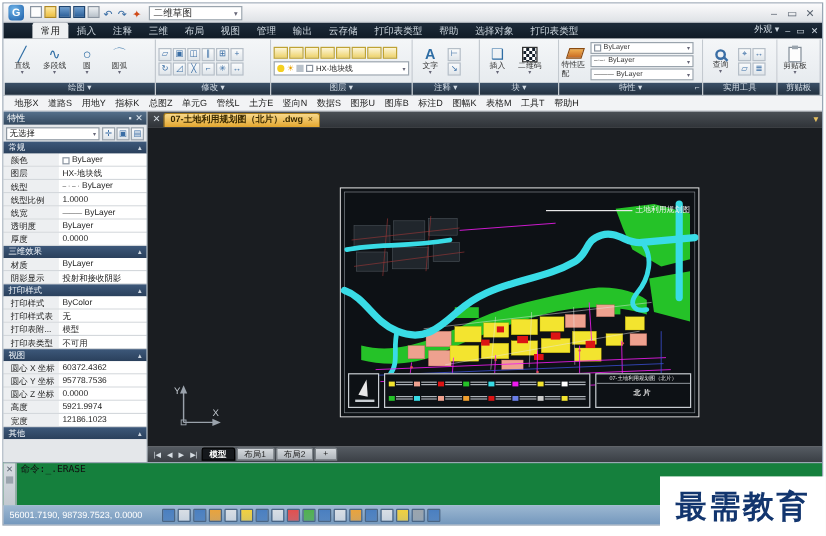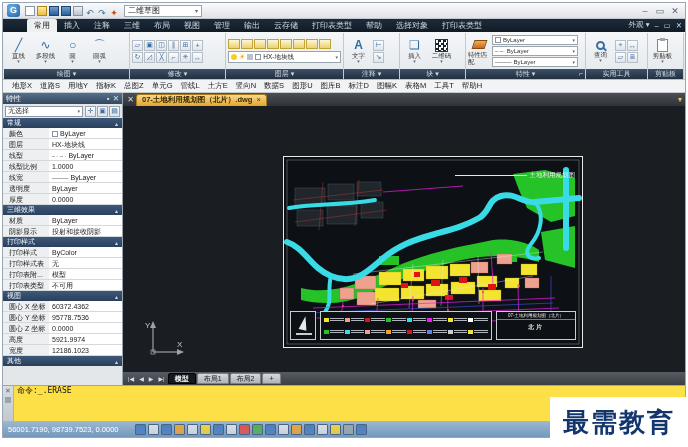--- a/index.html
+++ b/index.html
@@ -105,21 +105,21 @@
   
   .ucs{position:absolute;left:18px;top:210px;width:46px;height:46px}
 
   
   .laytabs{height:13px;background:linear-gradient(#565c63,#3a3f45);display:flex;align-items:center;padding:0 3px;gap:1px}
   .lt-nav{color:#d6dde3;font-size:6px;padding:0 2px}
   .ltab{height:11px;font-size:7px;padding:0 6px;display:flex;align-items:center;border-radius:2px 2px 0 0;background:linear-gradient(#d6dade,#aeb4ba);color:#222;border:1px solid #7a8086}
   .ltab.active{background:#15181c;color:#fff;border-color:#000;font-weight:bold}
 
   
-  .cmd{height:36px;background:#fde047;border-top:1px solid #9aa7b3;display:flex}
+  .cmd{height:36px;background:#15803d;border-top:1px solid #9aa7b3;display:flex}
   .cmd-strip{width:11px;background:linear-gradient(#d8dde2,#c2c9d0);border-right:1px solid #aab2ba;display:flex;flex-direction:column;align-items:center;padding-top:1px;gap:2px;color:#5a6470;font-size:7px}
   .cmd-body{flex:1;display:flex;flex-direction:column;font-family:"DejaVu Sans Mono",monospace;font-size:8px;color:#111}
   .cmd-line{height:10px;line-height:10px;padding-left:3px}
   .cmd-prompt{flex:1;background:#fff;border-top:1px solid #c8ccd0;padding-left:3px;display:flex;align-items:center}
   .caret{display:inline-block;width:1px;height:8px;background:#111;margin-left:1px}
 
   
   .status{height:16px;background:linear-gradient(#9db8d2,#7498bd);display:flex;align-items:center;padding:0 5px;gap:2px}
   .coords{color:#fff;font-size:7.5px;margin-right:14px;white-space:nowrap}
   .sicon{width:11px;height:11px;border:1px solid #4a6584;border-radius:1px;flex:none}

